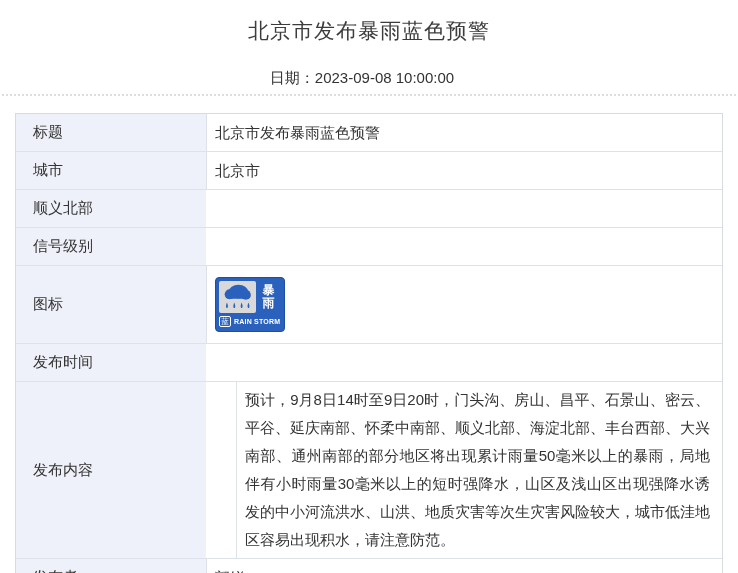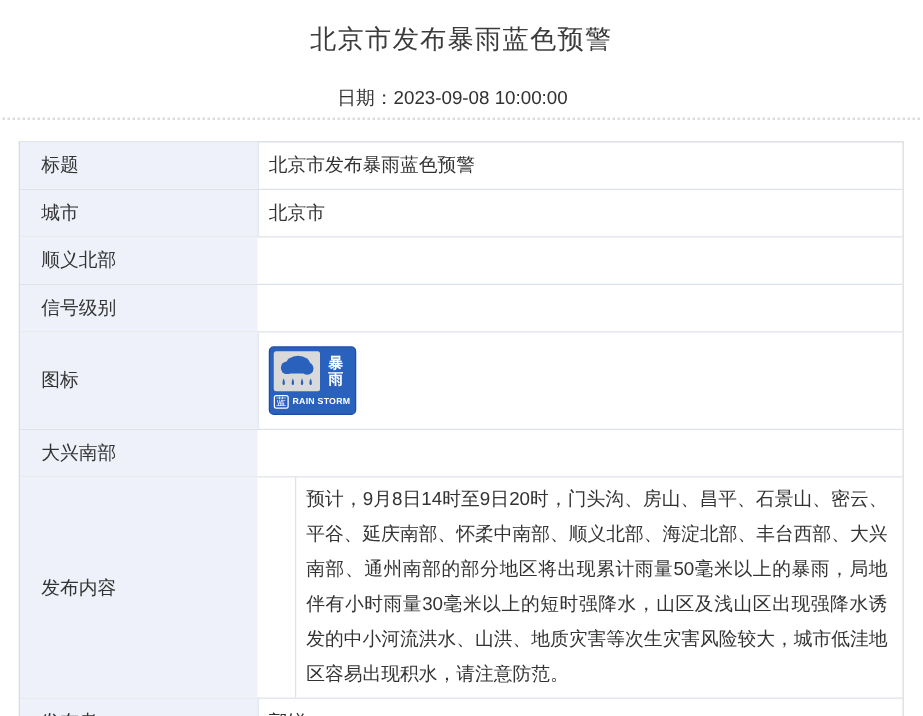--- a/index.html
+++ b/index.html
@@ -126,21 +126,21 @@
         </div>
         <div class="wicon-bottom">
           <span class="wicon-level">蓝</span>
           <span class="wicon-en">RAIN STORM</span>
         </div>
       </div>
     </div>
   </div>
 
   <div class="row">
-    <div class="cell-label">大兴南部</div>
+    <div class="cell-label">发布时间</div>
   </div>
 
   <div class="row">
     <div class="cell-label">发布内容</div>
     <div class="cell-value multiline">预计，9月8日14时至9日20时，门头沟、房山、昌平、石景山、密云、平谷、延庆南部、怀柔中南部、顺义北部、海淀北部、丰台西部、大兴南部、通州南部的部分地区将出现累计雨量50毫米以上的暴雨，局地伴有小时雨量30毫米以上的短时强降水，山区及浅山区出现强降水诱发的中小河流洪水、山洪、地质灾害等次生灾害风险较大，城市低洼地区容易出现积水，请注意防范。</div>
   </div>
 
   <div class="row">
     <div class="cell-label">发布者</div>
     <div class="cell-value">郭锐</div>

